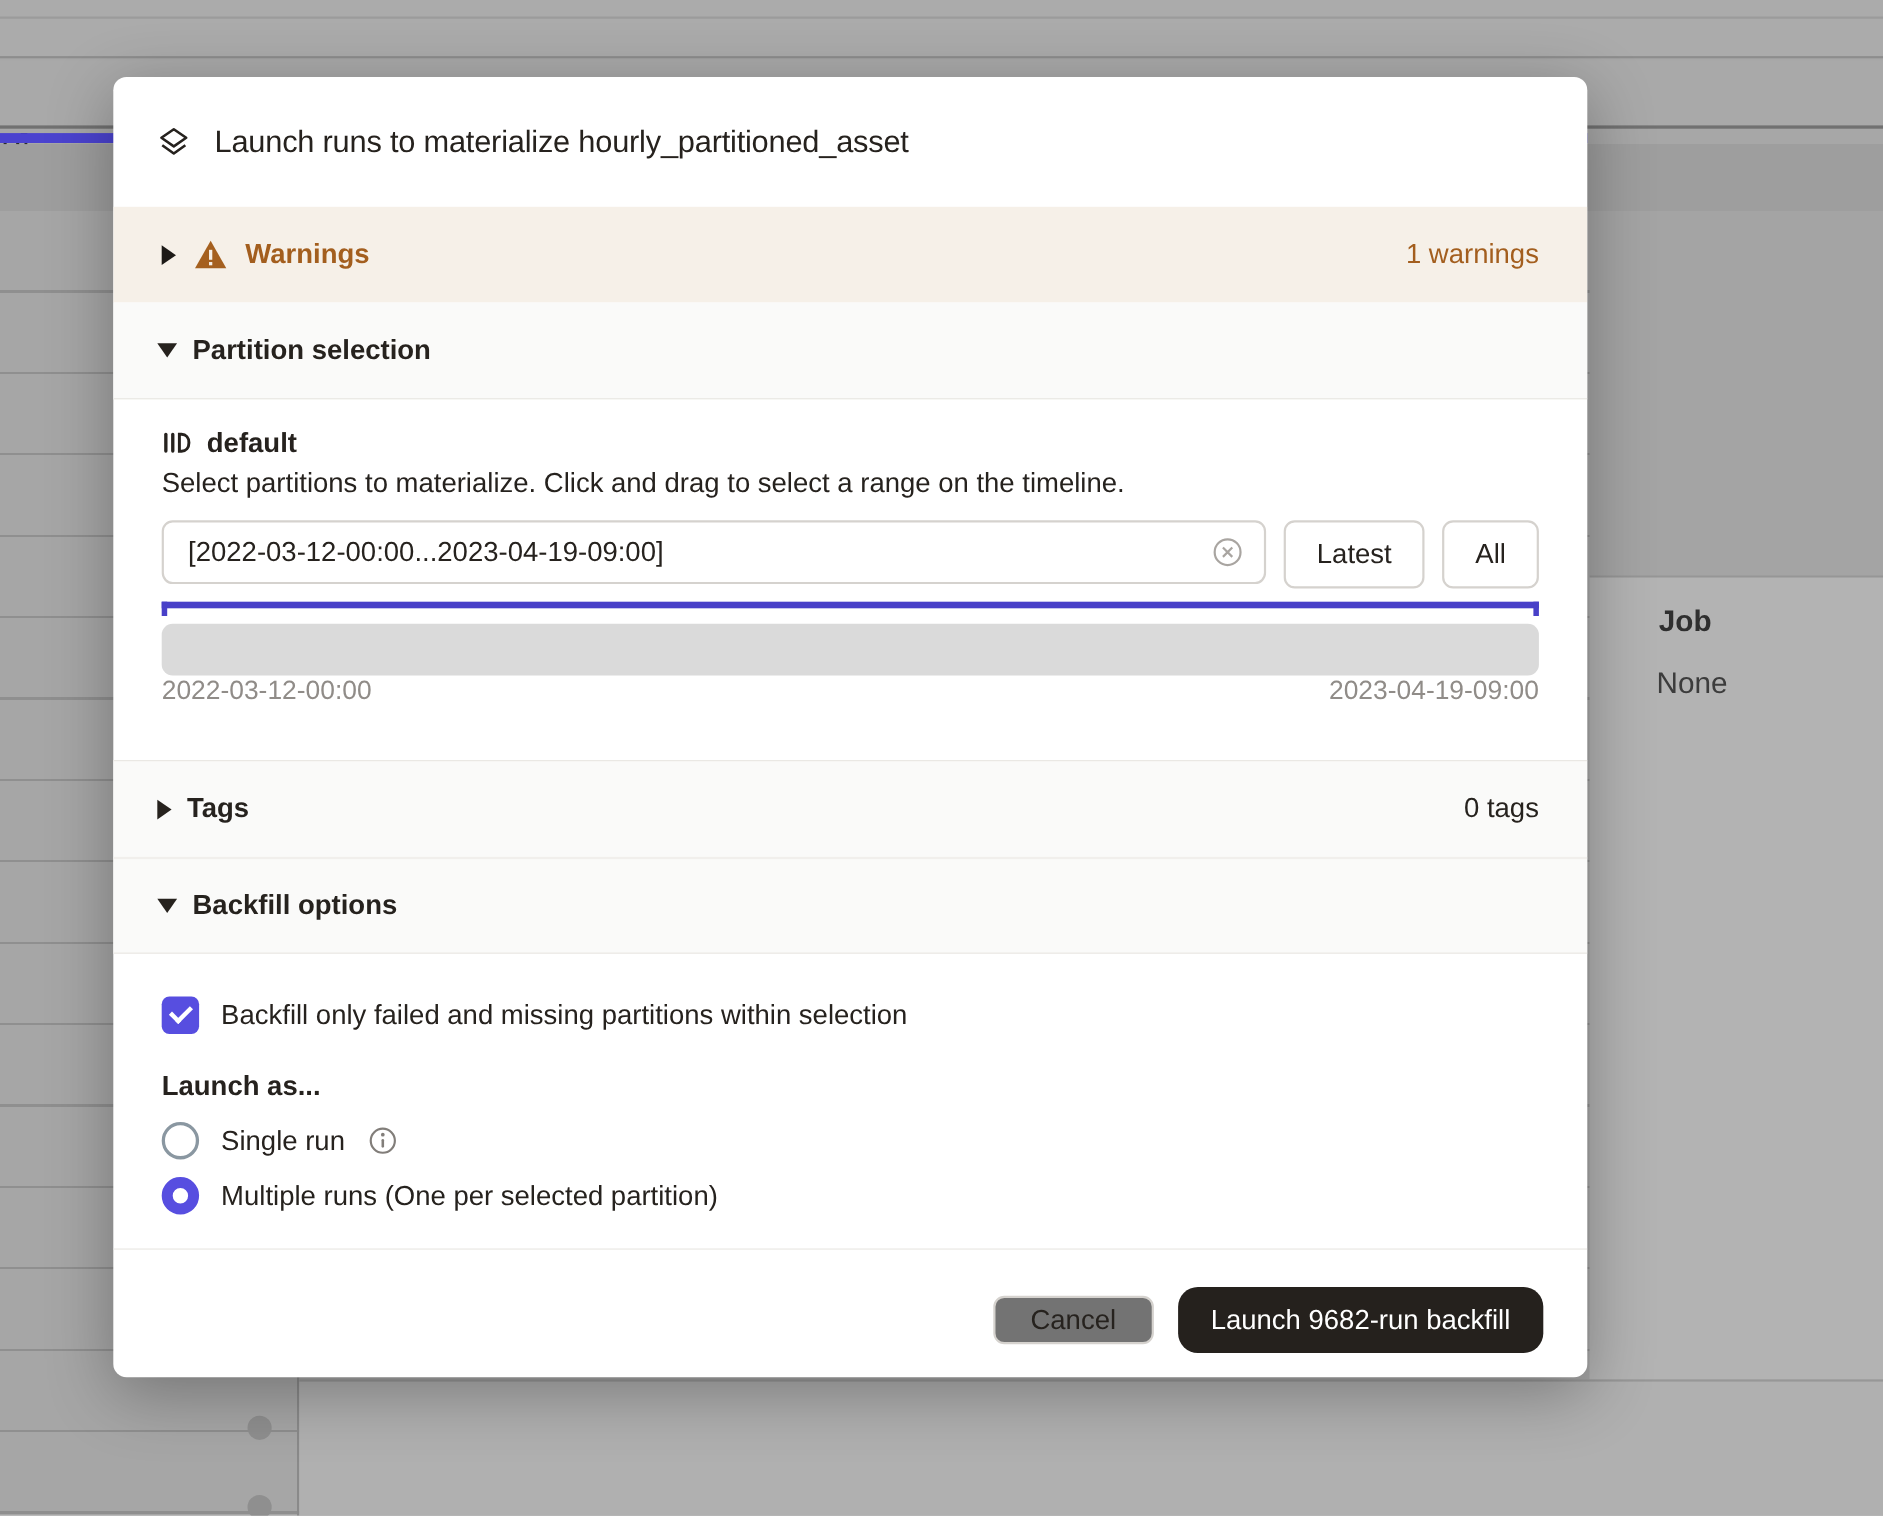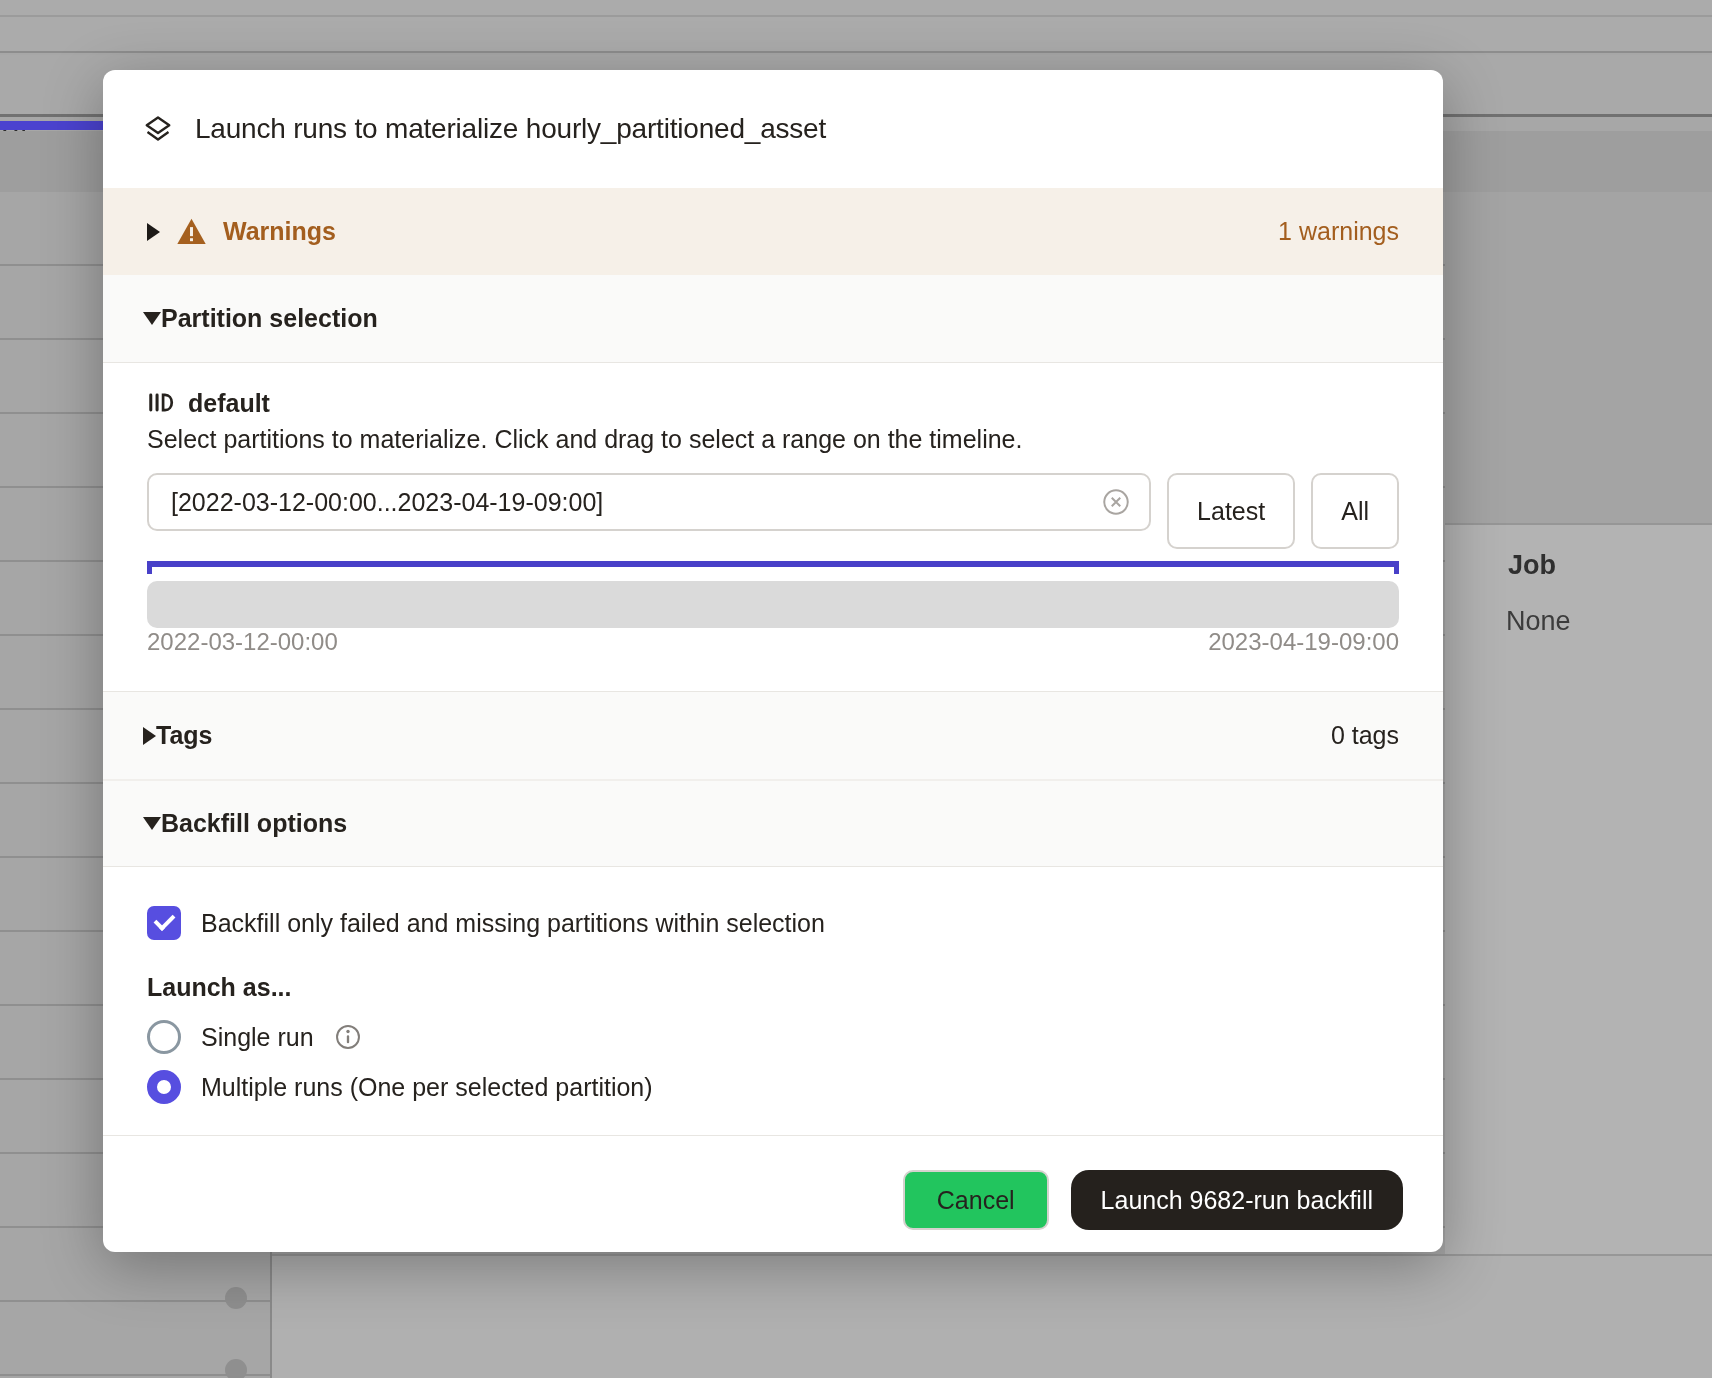--- a/index.html
+++ b/index.html
@@ -39,54 +39,54 @@
 
   .dlg-header{height:118px;display:flex;align-items:center;padding:0 44px 0 40px;gap:22px;flex:none;}
   .dlg-title{font-size:28px;font-weight:500;color:#26221e;letter-spacing:-0.2px;}
 
   .row{display:flex;align-items:center;flex:none;}
 
   .warnings-row{height:87px;background:#f6f0e8;padding:0 44px;gap:16px;cursor:pointer;}
   .warnings-label{font-size:25px;font-weight:600;color:#a35e1e;}
   .warnings-count{margin-left:auto;font-size:25px;color:#a35e1e;}
 
-  .section-row{height:88px;background:#fafaf9;padding:0 44px 0 40px;cursor:pointer;}
+  .section-row{height:88px;background:#fafaf9;padding:0 44px 0 40px;gap:14px;cursor:pointer;}
   .section-row.b-bottom{border-bottom:1px solid #e8e6e2;}
   .section-row.b-top{border-top:1px solid #e8e6e2;}
   .section-row.b-gap{border-top:2px solid #f1efec;}
   .section-title{font-size:25px;font-weight:700;color:#26221e;}
   .section-title.semi{font-weight:600;}
   .section-count{margin-left:auto;font-size:25px;font-weight:400;color:#26221e;}
 
   .caret-right{width:0;height:0;border-left:13px solid #26221e;border-top:9px solid transparent;border-bottom:9px solid transparent;flex:none;}
   .caret-down{width:0;height:0;border-top:13px solid #26221e;border-left:9px solid transparent;border-right:9px solid transparent;flex:none;}
 
   .picker{height:328px;padding:26px 44px 0 44px;flex:none;}
   .dim-row{display:flex;align-items:flex-start;gap:14px;height:34px;margin-bottom:2px;}
   .dim-name{font-size:25px;font-weight:700;}
   .picker-desc{font-size:25px;height:32px;margin-bottom:16px;color:#26221e;}
   .input-row{display:flex;gap:16px;margin-bottom:12px;}
   .range-input{flex:1;height:58px;border:2px solid #d5d2ce;border-radius:10px;display:flex;align-items:center;justify-content:space-between;padding:0 18px 0 22px;font-size:25px;color:#26221e;background:#fff;cursor:text;}
-  .btn-outline{height:76px;padding:0 28px;border:2px solid #d5d2ce;border-radius:10px;background:#fff;font-size:25px;color:#26221e;display:flex;align-items:center;cursor:pointer;font-family:inherit;}
+  .btn-outline{height:62px;padding:0 28px;border:2px solid #d5d2ce;border-radius:10px;background:#fff;font-size:25px;color:#26221e;display:flex;align-items:center;cursor:pointer;font-family:inherit;}
   .bracket{height:13px;margin-top:12px;border-top:6px solid #4840c8;border-left:5px solid #4840c8;border-right:5px solid #4840c8;}
   .timeline-bar{height:47px;margin-top:7px;background:#dadada;border-radius:10px;cursor:pointer;}
   .dates-row{display:flex;justify-content:space-between;font-size:24px;color:#908c88;}
 
   .backfill-body{height:268px;padding:38px 44px 0 44px;flex:none;}
   .check-row{display:flex;align-items:center;gap:20px;height:36px;margin-bottom:32px;}
   .checkbox{width:34px;height:34px;border-radius:7px;background:#574ee0;position:relative;flex:none;cursor:pointer;}
   .checkbox[data-checked="true"]::after{content:'';position:absolute;left:8px;top:8px;width:15px;height:8px;border-left:4px solid #fff;border-bottom:4px solid #fff;transform:rotate(-45deg);}
   .check-label,.radio-label{font-size:25px;color:#26221e;}
   .launch-as{font-size:25px;font-weight:700;height:30px;margin-bottom:16px;}
   .radio-row{display:flex;align-items:center;gap:20px;height:36px;margin-bottom:14px;cursor:pointer;}
   .radio{width:34px;height:34px;border-radius:50%;flex:none;border:3px solid #8a97a1;background:#fff;}
   .radio[data-checked="true"]{border:10px solid #574ee0;}
 
   .dlg-footer{height:129px;margin-top:auto;border-top:1px solid #e8e6e2;display:flex;align-items:center;justify-content:flex-end;gap:22px;padding:0 40px;flex:none;}
-  .btn-cancel{height:60px;padding:0 32px;border:2px solid #d5d2ce;border-radius:10px;background:#22c55e;font-size:25px;color:#26221e;display:flex;align-items:center;cursor:pointer;font-family:inherit;}
+  .btn-cancel{height:44px;padding:0 32px;border:2px solid #d5d2ce;border-radius:10px;background:#737373;font-size:25px;color:#26221e;display:flex;align-items:center;cursor:pointer;font-family:inherit;}
   .btn-launch{height:60px;padding:0 30px;border:none;border-radius:18px;background:#25211d;font-size:25px;color:#fff;display:flex;align-items:center;cursor:pointer;font-family:inherit;}
 
   .icon{display:inline-flex;flex:none;align-items:center;justify-content:center;}
 </style>
 </head>
 <body>
 
 <div class="canvas">
 
   <div class="bg">

